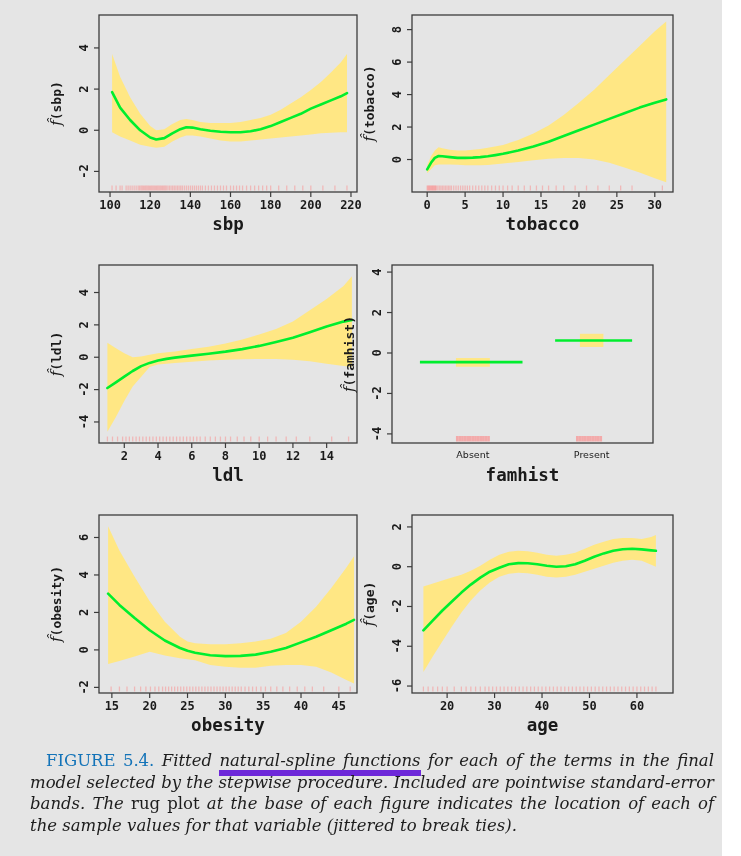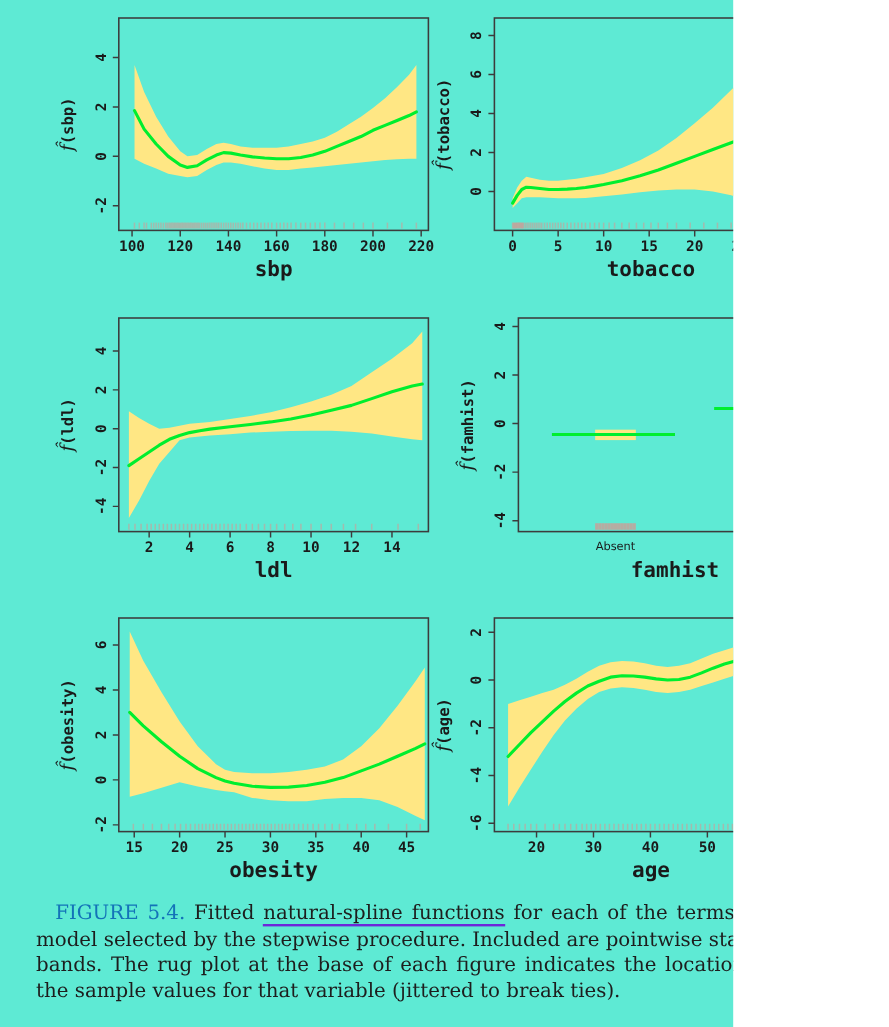--- a/index.html
+++ b/index.html
@@ -1,32 +1,32 @@
 <!DOCTYPE html>
 <html><head>
 <meta charset="utf-8">
 <style>
   html,body{margin:0;padding:0;background:#fff;}
-  .page{position:relative;width:611px;height:856px;background:#5eead4;overflow:hidden;
+  .page{position:relative;width:722px;height:856px;background:#e5e5e5;overflow:hidden;
         font-family:"DejaVu Sans","Liberation Sans",sans-serif;}
   .chart{position:absolute;}
   .c0{left:39px;top:7px;}
   .c1{left:352px;top:7px;}
   .c2{left:39px;top:257px;}
-  .c3{left:372px;top:257px;}
+  .c3{left:332px;top:257px;}
   .c4{left:39px;top:507px;}
   .c5{left:352px;top:507px;}
   .caption{position:absolute;left:30px;top:750px;width:684px;margin:0;
            font-family:"DejaVu Serif","Liberation Serif",serif;
            font-size:16.5px;line-height:21.5px;color:#1d1d1d;text-align:justify;
            text-indent:16px;}
-  .caption .it{}
+  .caption .it{font-style:italic;}
   .caption .figlabel{font-style:normal;font-weight:normal;color:#1373b8;}
   .caption .roman{font-style:normal;}
-  .caption .link{border-bottom:2px solid #6d28d9;}
+  .caption .link{border-bottom:6px solid #6d28d9;}
   svg text{fill:#1a1a1a;}
 </style>
 </head>
 <body>
 
 <div class="page">
   <div class="chart c0"><svg width="336" height="229">
         <polygon points="73.1,47.1 81.1,69.7 91.1,90.3 101.2,106.8 111.2,119.1 117.2,123.3 125.3,122.2 133.3,117.1 141.3,113.0 147.3,111.9 153.4,113.0 161.4,115.0 171.4,116.1 181.5,116.1 191.5,116.1 201.5,115.0 211.6,113.0 221.6,110.9 231.7,107.8 241.7,102.7 251.7,96.5 261.8,90.3 271.8,83.1 281.9,74.9 291.9,65.6 301.9,55.3 308.0,47.1 308.0,125.3 301.9,125.3 291.9,125.7 281.9,126.3 271.8,127.4 261.8,128.4 251.7,129.4 241.7,130.5 231.7,131.5 221.6,132.5 211.6,133.5 201.5,134.6 191.5,134.6 181.5,133.5 171.4,131.5 161.4,129.4 153.4,128.4 147.3,128.4 141.3,130.5 133.3,134.6 125.3,139.7 117.2,140.8 111.2,139.7 101.2,137.7 91.1,133.5 81.1,129.4 73.1,125.3" fill="#ffe784"></polygon>
         <polyline points="73.1,85.2 81.1,100.6 91.1,113.0 101.2,123.3 111.2,130.5 117.2,132.5 125.3,131.1 133.3,126.3 141.3,122.2 147.3,120.2 153.4,120.6 161.4,122.2 171.4,123.7 181.5,124.7 191.5,125.3 201.5,125.3 211.6,124.3 221.6,122.2 231.7,119.1 241.7,115.0 251.7,110.9 261.8,106.8 271.8,101.6 281.9,97.5 291.9,93.4 301.9,89.3 308.0,86.2" fill="none" stroke="#00ee2e" stroke-width="2.6" stroke-linecap="round" stroke-linejoin="round"></polyline>
         <g>

